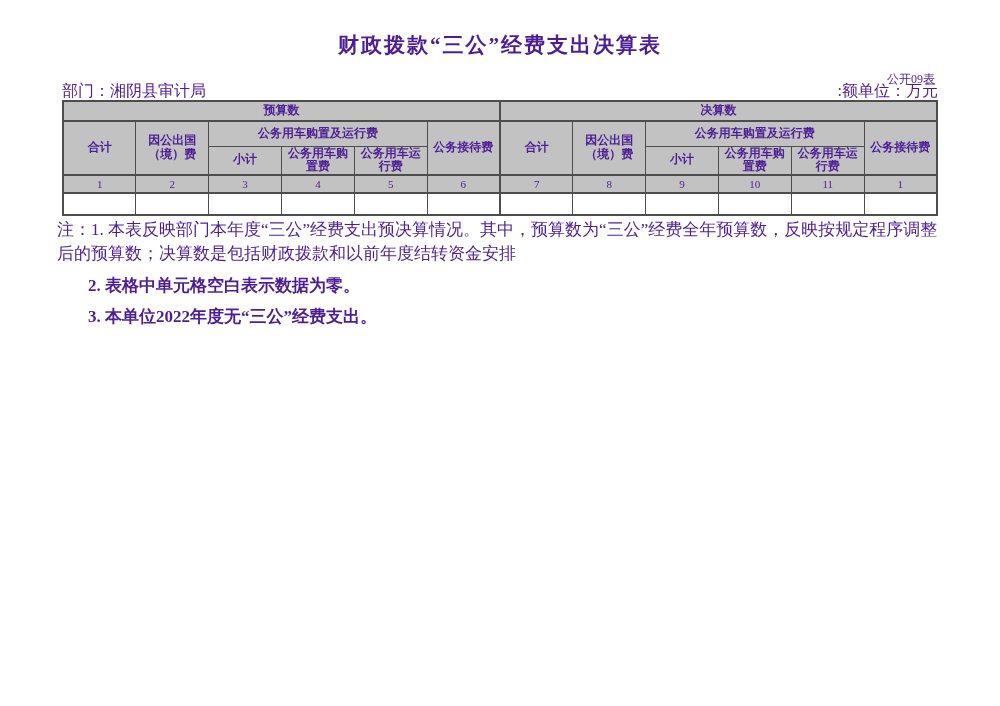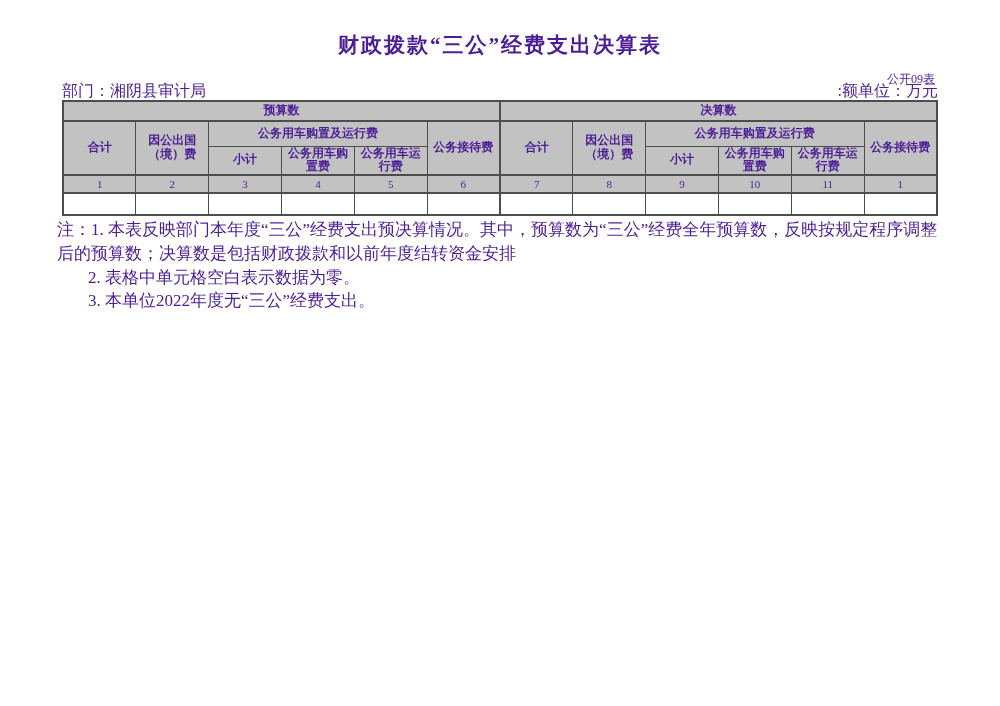--- a/index.html
+++ b/index.html
@@ -76,21 +76,21 @@
   .sec-start { border-left: 2px solid #4d4d4d !important; }
   .notes {
     position: absolute;
     top: 218px;
     left: 57px;
     width: 892px;
     font-size: 17px;
     line-height: 1.4;
   }
   .note-line { margin-bottom: 0; }
-  .note-indent { padding-left: 31px; margin-top: 0; }
+  .note-indent { padding-left: 31px; margin-top: 8px; font-weight: bold; }
 </style>
 </head>
 <body>
 
 <div class="page">
 
   <div class="doc-title">财政拨款“三公”经费支出决算表</div>
 
   <div class="table-code">公开09表</div>
 

